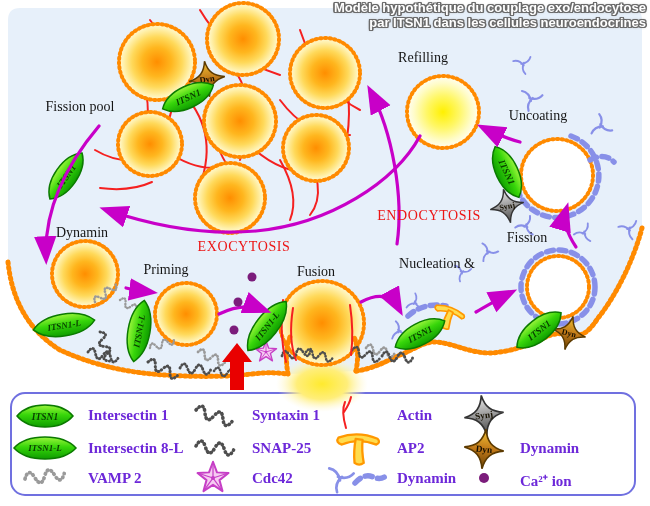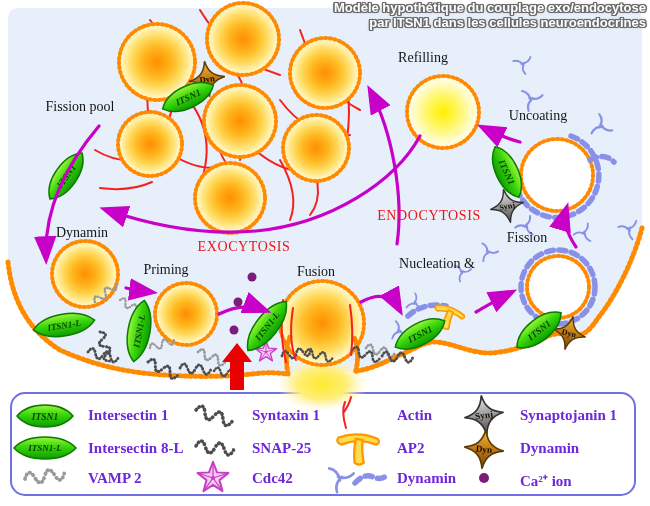--- a/index.html
+++ b/index.html
@@ -279,17 +279,16 @@
 
   <div class="leg-lbl" style="left:88px;top:407px">Intersectin 1</div>
   <div class="leg-lbl" style="left:88px;top:440px">Intersectin 8-L</div>
   <div class="leg-lbl" style="left:88px;top:470px">VAMP 2</div>
   <div class="leg-lbl" style="left:252px;top:407px">Syntaxin 1</div>
   <div class="leg-lbl" style="left:252px;top:440px">SNAP-25</div>
   <div class="leg-lbl" style="left:252px;top:470px">Cdc42</div>
   <div class="leg-lbl" style="left:397px;top:407px">Actin</div>
   <div class="leg-lbl" style="left:397px;top:440px">AP2</div>
   <div class="leg-lbl" style="left:397px;top:470px">Dynamin</div>
-  <div class="leg-lbl" style="left:520px;top:407px">Synaptojanin 1</div>
   <div class="leg-lbl" style="left:520px;top:440px">Dynamin</div>
   <div class="leg-lbl" style="left:520px;top:470px">Ca²⁺ ion</div>
 
 </div>
 
 </body></html>

